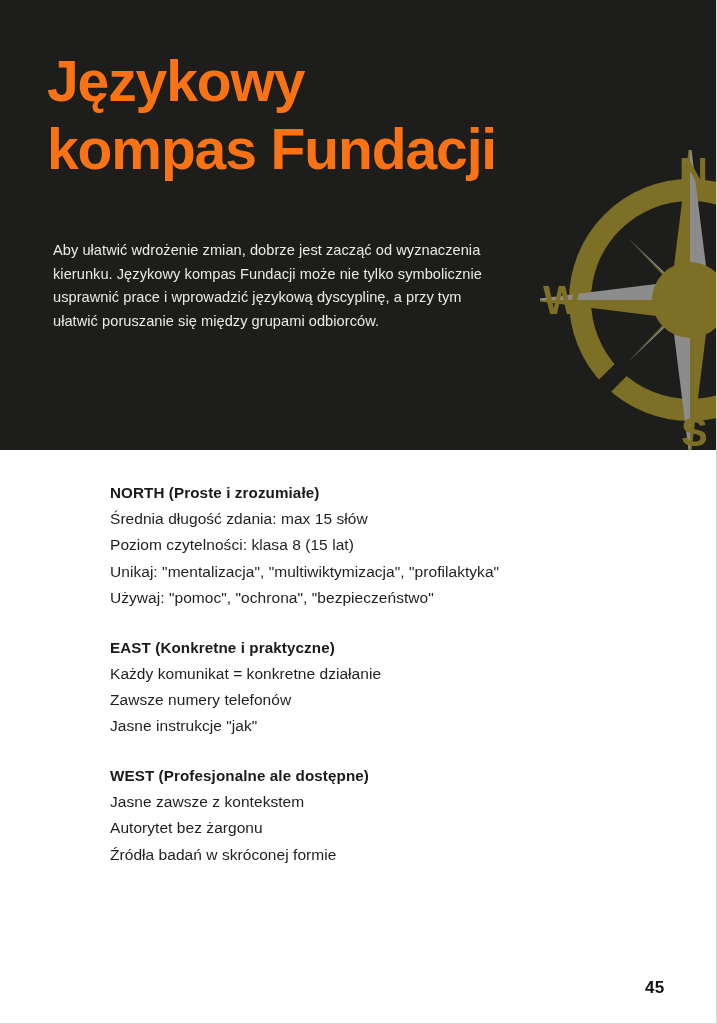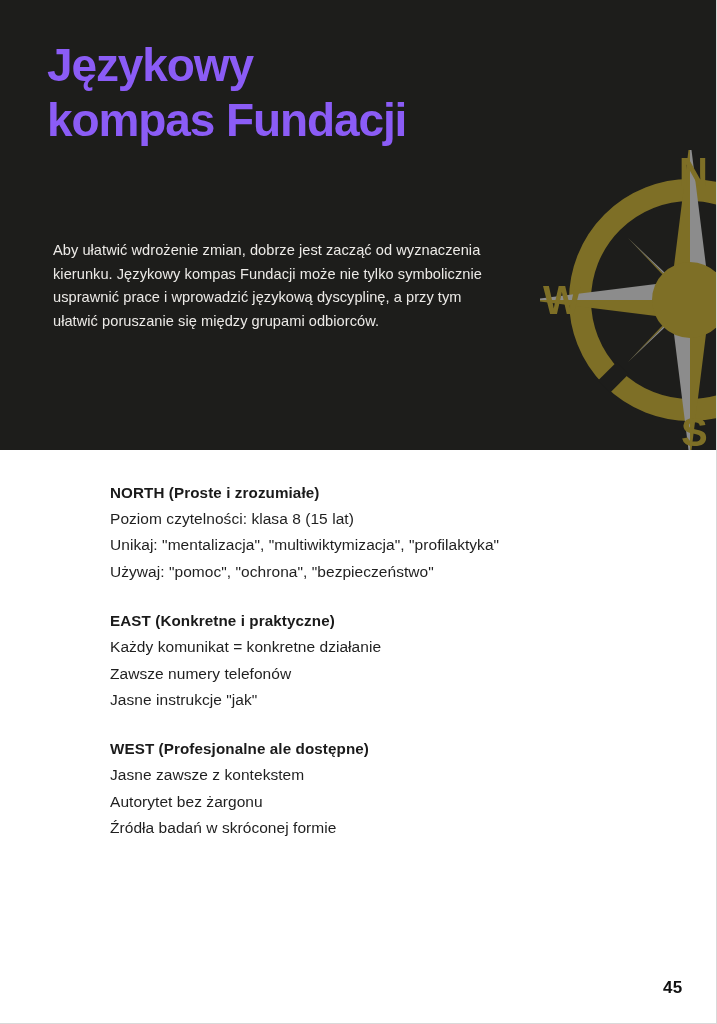--- a/index.html
+++ b/index.html
@@ -53,24 +53,24 @@
     line-height: 1;
     letter-spacing: 0px;
   }
   .letter-n { left: 679px; top: 152px; }
   .letter-w { left: 543px; top: 280px; }
   .letter-s { left: 681px; top: 412px; }
 
   .hero-title {
     position: absolute;
     left: 47px;
-    top: 38px;
+    top: 48px;
     width: 600px;
-    color: #8b5cf6;
-    font-size: 46px;
+    color: #f97316;
+    font-size: 57px;
     font-weight: 700;
     line-height: 1.19;
     letter-spacing: -1.1px;
     white-space: pre-line;
   }
 
   .hero-paragraph {
     position: absolute;
     left: 53px;
     top: 239px;
@@ -115,21 +115,21 @@
     color: #1f1f1f;
     font-size: 15.5px;
     font-weight: 400;
     line-height: 1.70;
     letter-spacing: 0.05px;
     white-space: nowrap;
   }
 
   .page-number {
     position: absolute;
-    left: 663px;
+    left: 645px;
     top: 978px;
     color: #111111;
     font-size: 17px;
     font-weight: 700;
     letter-spacing: 0.3px;
   }
 </style>
 </head>
 <body>
 
@@ -184,20 +184,21 @@
 
     <div class="hero-title">Językowy
 kompas Fundacji</div>
     <div class="hero-paragraph">Aby ułatwić wdrożenie zmian, dobrze jest zacząć od wyznaczenia kierunku. Językowy kompas Fundacji może nie tylko symbolicznie usprawnić prace i wprowadzić językową dyscyplinę, a przy tym ułatwić poruszanie się między grupami odbiorców.</div>
   </div>
 
   <div class="body-area">
     <div class="sections">
         <div class="section">
           <div class="section-heading">NORTH (Proste i zrozumiałe)</div>
+          <div class="section-line">Średnia długość zdania: max 15 słów</div>
           <div class="section-line">Poziom czytelności: klasa 8 (15 lat)</div>
           <div class="section-line">Unikaj: "mentalizacja", "multiwiktymizacja", "profilaktyka"</div>
           <div class="section-line">Używaj: "pomoc", "ochrona", "bezpieczeństwo"</div>
         </div>
         <div class="section">
           <div class="section-heading">EAST (Konkretne i praktyczne)</div>
           <div class="section-line">Każdy komunikat = konkretne działanie</div>
           <div class="section-line">Zawsze numery telefonów</div>
           <div class="section-line">Jasne instrukcje "jak"</div>
         </div>

